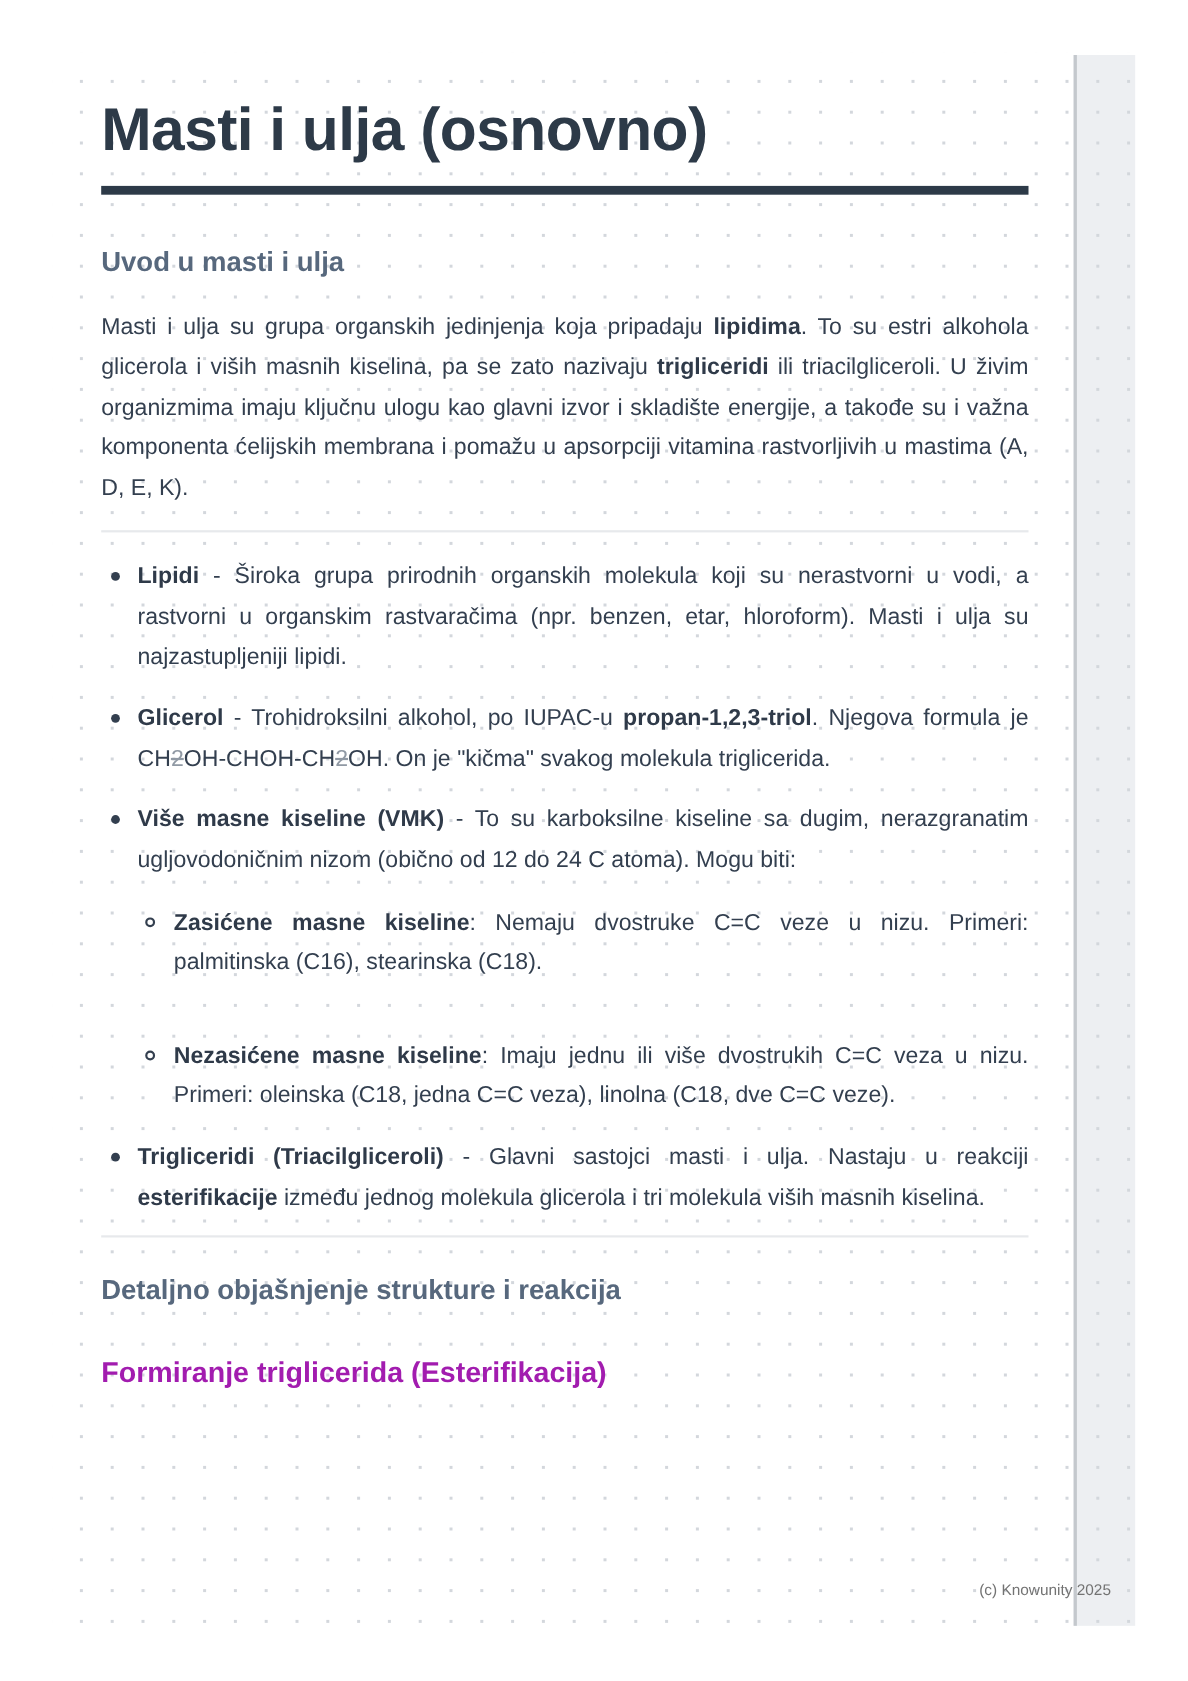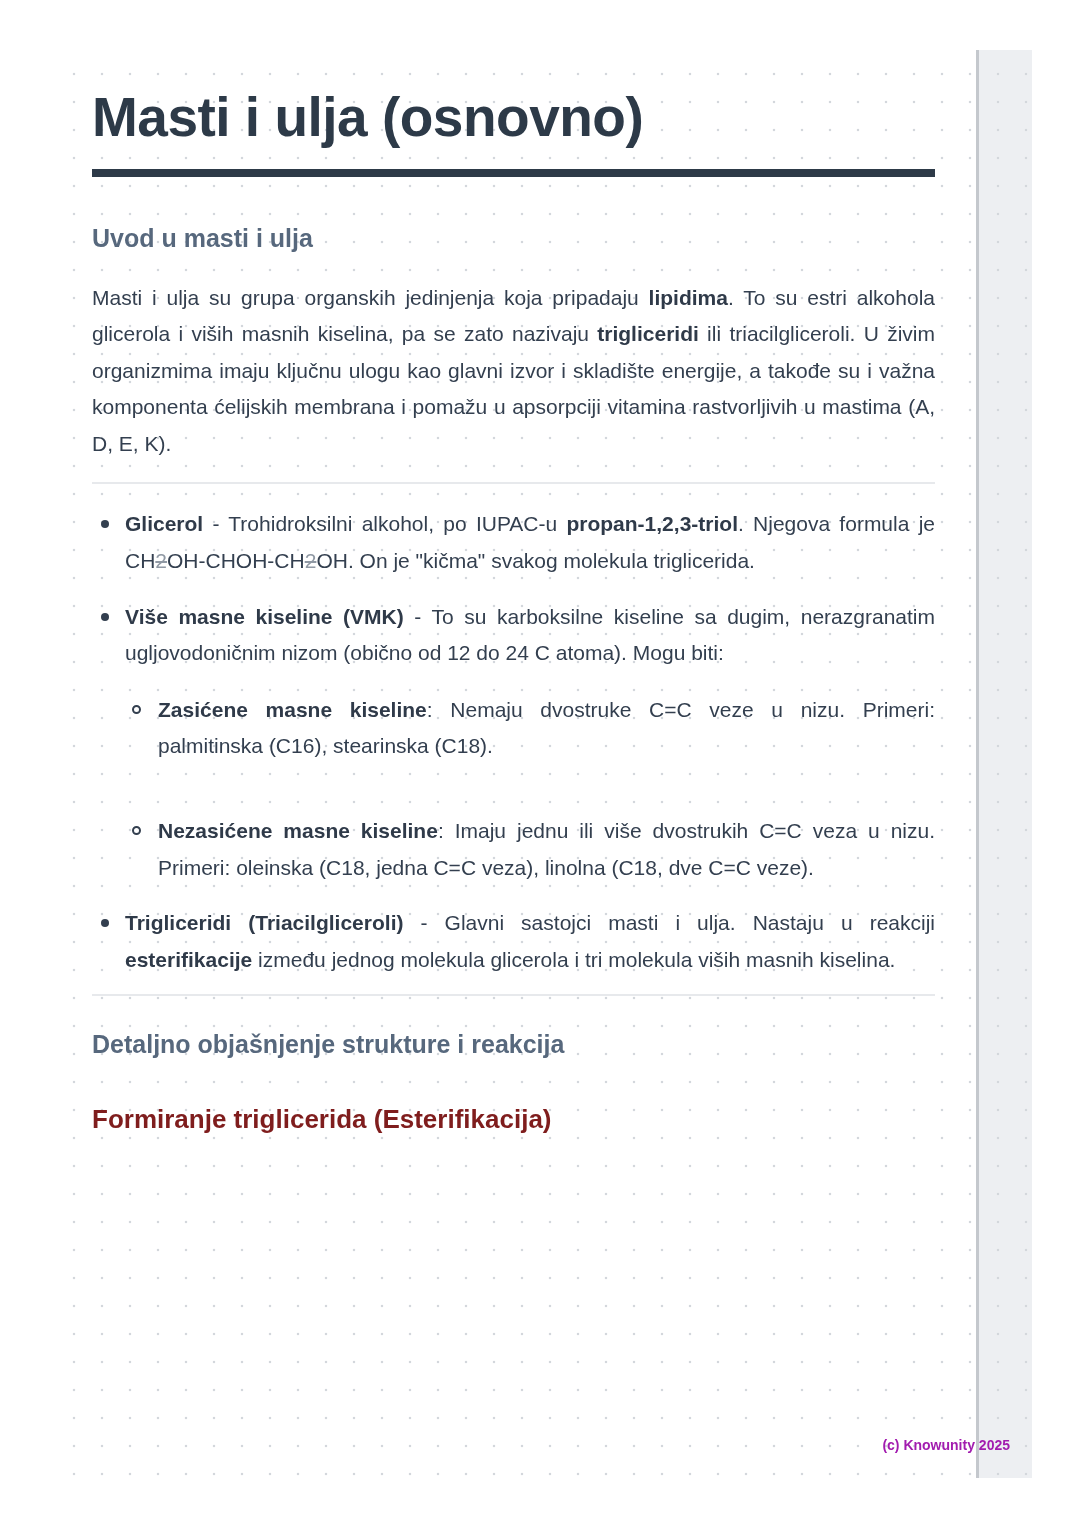--- a/index.html
+++ b/index.html
@@ -34,21 +34,21 @@
   .title-rule{
     height:8px;background:#2d3a48;margin-top:20px;
   }
   .h2{
     font-size:25px;font-weight:600;color:#57687d;
     margin:0;line-height:1.25;
   }
   .h2-intro{margin-top:46px;}
   .h2-after-divider{margin-top:33px;}
   .h3{
-    font-size:26px;font-weight:600;color:#7f1d1d;
+    font-size:26px;font-weight:600;color:#a21caf;
     margin:42px 0 0 0;line-height:1.25;
   }
   .body-text{
     font-size:21px;line-height:36.6px;color:#333f4f;
     text-align:justify;
   }
   .intro-para{margin:25px 0 0 0;}
   b{font-weight:700;color:#2f3a49;}
   .strike2{color:#9099a4;text-decoration:line-through;}
   .divider{
@@ -73,21 +73,21 @@
     position:absolute;left:9px;top:14px;width:8px;height:8px;
     border-radius:50%;background:#333f4f;
   }
   .bullet-circle{
     position:absolute;left:7px;top:13px;width:9px;height:9px;
     border-radius:50%;border:2px solid #333f4f;box-sizing:border-box;
     background:transparent;
   }
   .copyright{
     position:absolute;right:70px;top:1437px;z-index:3;
-    font-size:14px;color:#a21caf;font-weight:bold;
+    font-size:14px;color:#737373;
   }
 </style>
 </head>
 <body>
 
 <div class="edge-strip"></div>
 <div class="dot-grid"></div>
 
 <div class="content">
 
@@ -96,20 +96,24 @@
 
   <section>
     <h2 class="h2 h2-intro">Uvod u masti i ulja</h2>
     <p class="body-text intro-para"><span>Masti i ulja su grupa organskih jedinjenja koja pripadaju </span><b>lipidima</b><span>. To su estri alkohola glicerola i viših masnih kiselina, pa se zato nazivaju </span><b>trigliceridi</b><span> ili triacilgliceroli. U živim organizmima imaju ključnu ulogu kao glavni izvor i skladište energije, a takođe su i važna komponenta ćelijskih membrana i pomažu u apsorpciji vitamina rastvorljivih u mastima (A, D, E, K).</span></p>
   </section>
 
   <hr class="divider">
 
   <section>
     <ul class="ul-main">
+        <li class="li-main body-text">
+          <span class="bullet-disc"></span>
+          <div><b>Lipidi</b><span> - Široka grupa prirodnih organskih molekula koji su nerastvorni u vodi, a rastvorni u organskim rastvaračima (npr. benzen, etar, hloroform). Masti i ulja su najzastupljeniji lipidi.</span></div>
+        </li>
         <li class="li-main body-text">
           <span class="bullet-disc"></span>
           <div><b>Glicerol</b><span> - Trohidroksilni alkohol, po IUPAC-u </span><b>propan-1,2,3-triol</b><span>. Njegova formula je CH</span><span class="strike2">2</span><span>OH-CHOH-CH</span><span class="strike2">2</span><span>OH. On je "kičma" svakog molekula triglicerida.</span></div>
         </li>
         <li class="li-main body-text">
           <span class="bullet-disc"></span>
           <div><b>Više masne kiseline (VMK)</b><span> - To su karboksilne kiseline sa dugim, nerazgranatim ugljovodoničnim nizom (obično od 12 do 24 C atoma). Mogu biti:</span></div>
           <ul class="ul-sub">
             <li class="li-sub body-text">
               <span class="bullet-circle"></span>

